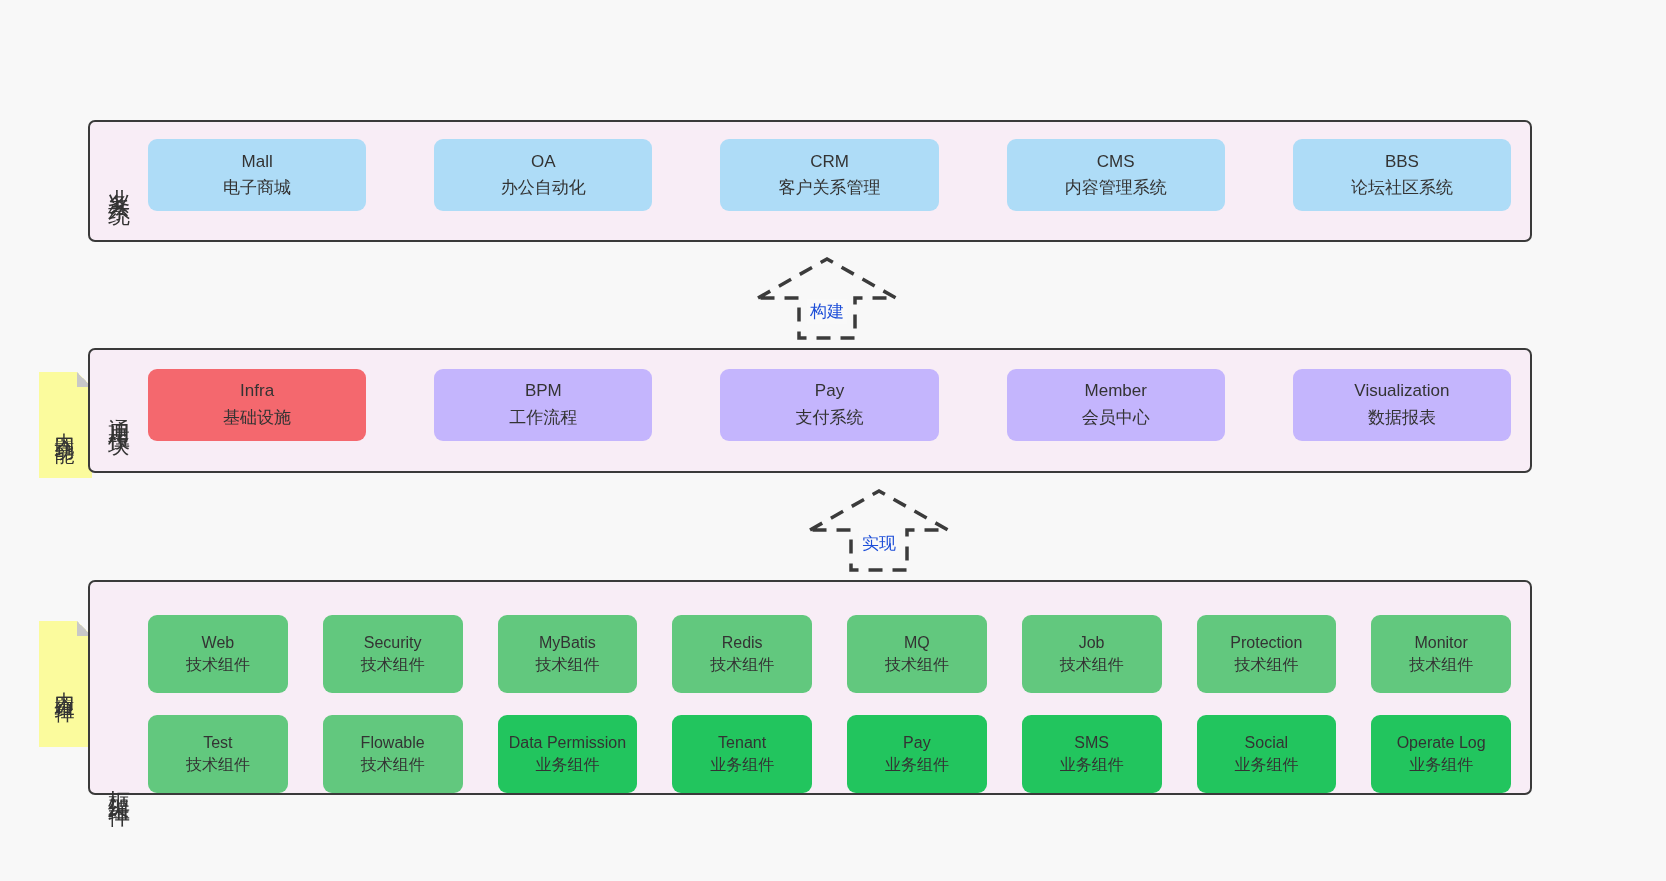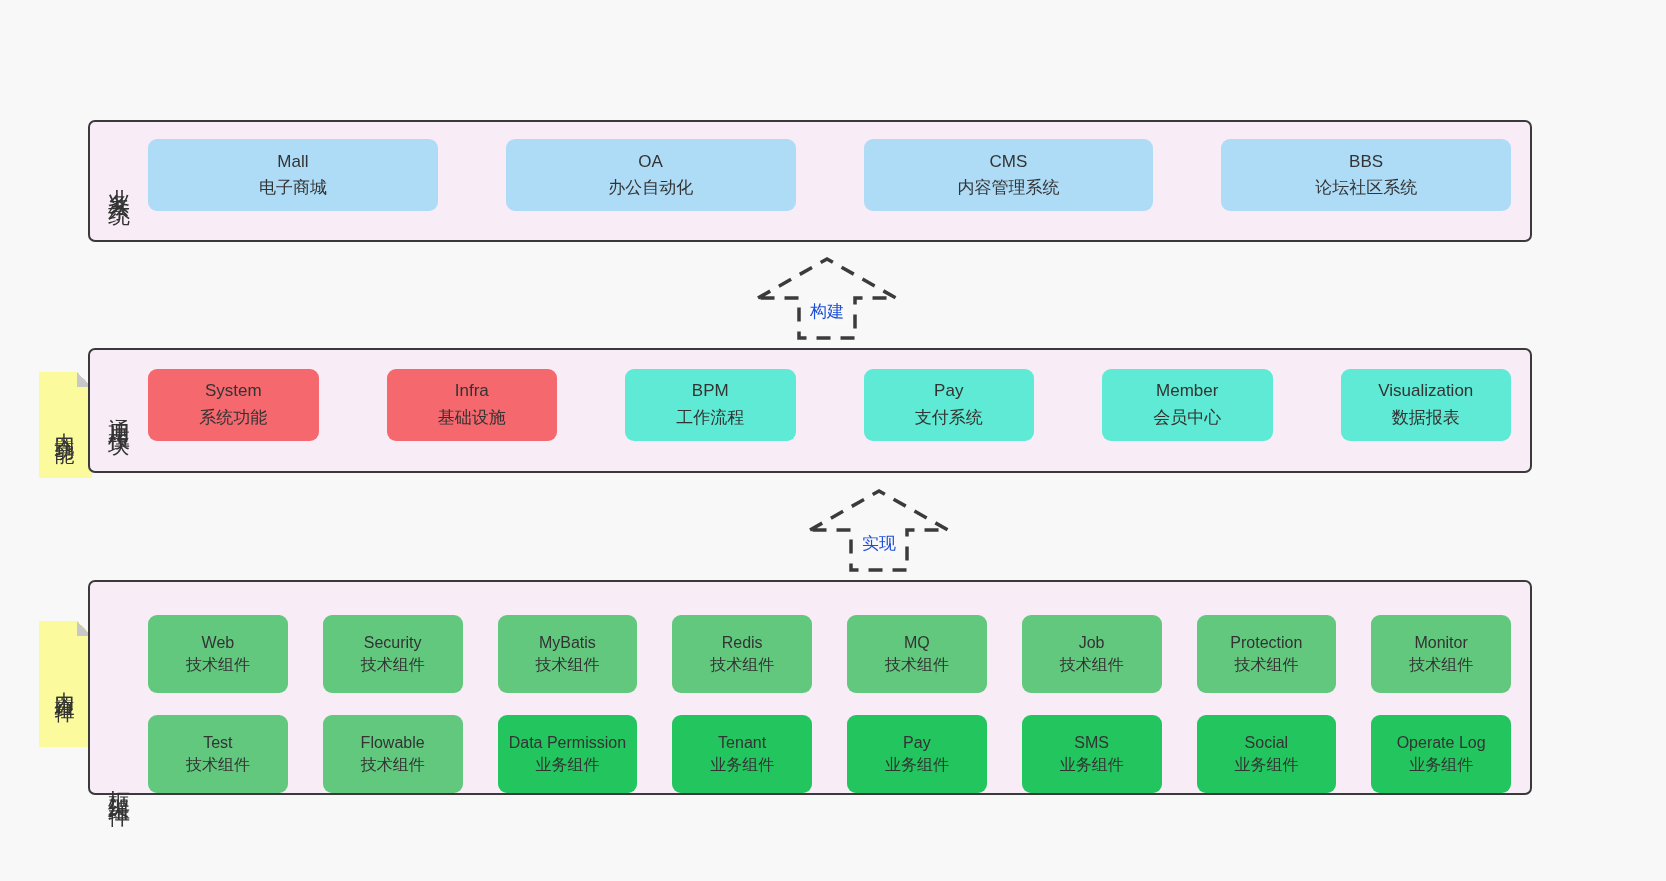--- a/index.html
+++ b/index.html
@@ -25,21 +25,21 @@
     flex:1; display:flex; align-items:center; gap:68px; padding:0 19px 12px 0;
   }
   .box {
     flex:1; border-radius:9px; display:flex; flex-direction:column;
     align-items:center; justify-content:center; text-align:center;
     font-size:17px; line-height:1.55; color:#333;
   }
   .boxes .box { height:72px; }
   .box.blue  { background:#aedcf7; }
   .box.red   { background:#f4686e; }
-  .box.pink  { background:#5eead4; }
+  .box.pink  { background:#c4b5fd; }
   .box.green { background:#62c87e; }
   .box.lightgreen { background:#22c55e; }
   .comp-rows {
     flex:1; display:flex; flex-direction:column; justify-content:center;
     gap:22px; padding-right:19px;
   }
   .comp-row { display:flex; gap:35px; }
   .comp-row .box { height:78px; font-size:16px; line-height:1.4; }
   .sticky {
     position:absolute; left:39px; width:53px; z-index:1; box-sizing:border-box;
@@ -72,20 +72,24 @@
   <div class="boxes">
     <div class="box blue">
       <span>Mall</span>
       <span>电子商城</span>
     </div>
     <div class="box blue">
       <span>OA</span>
       <span>办公自动化</span>
     </div>
     <div class="box blue">
+      <span>CRM</span>
+      <span>客户关系管理</span>
+    </div>
+    <div class="box blue">
       <span>CMS</span>
       <span>内容管理系统</span>
     </div>
     <div class="box blue">
       <span>BBS</span>
       <span>论坛社区系统</span>
     </div>
   </div>
 </div>
 
@@ -97,24 +101,20 @@
 </div>
 
 <div class="sticky" id="sticky-modules">
   <div class="fold"></div>
   <span>内置功能</span>
 </div>
 <div class="layer" id="layer-modules">
   <div class="layer-label">通用模块</div>
   <div class="boxes">
     <div class="box red">
-      <span>System</span>
-      <span>系统功能</span>
-    </div>
-    <div class="box red">
       <span>Infra</span>
       <span>基础设施</span>
     </div>
     <div class="box pink">
       <span>BPM</span>
       <span>工作流程</span>
     </div>
     <div class="box pink">
       <span>Pay</span>
       <span>支付系统</span>

